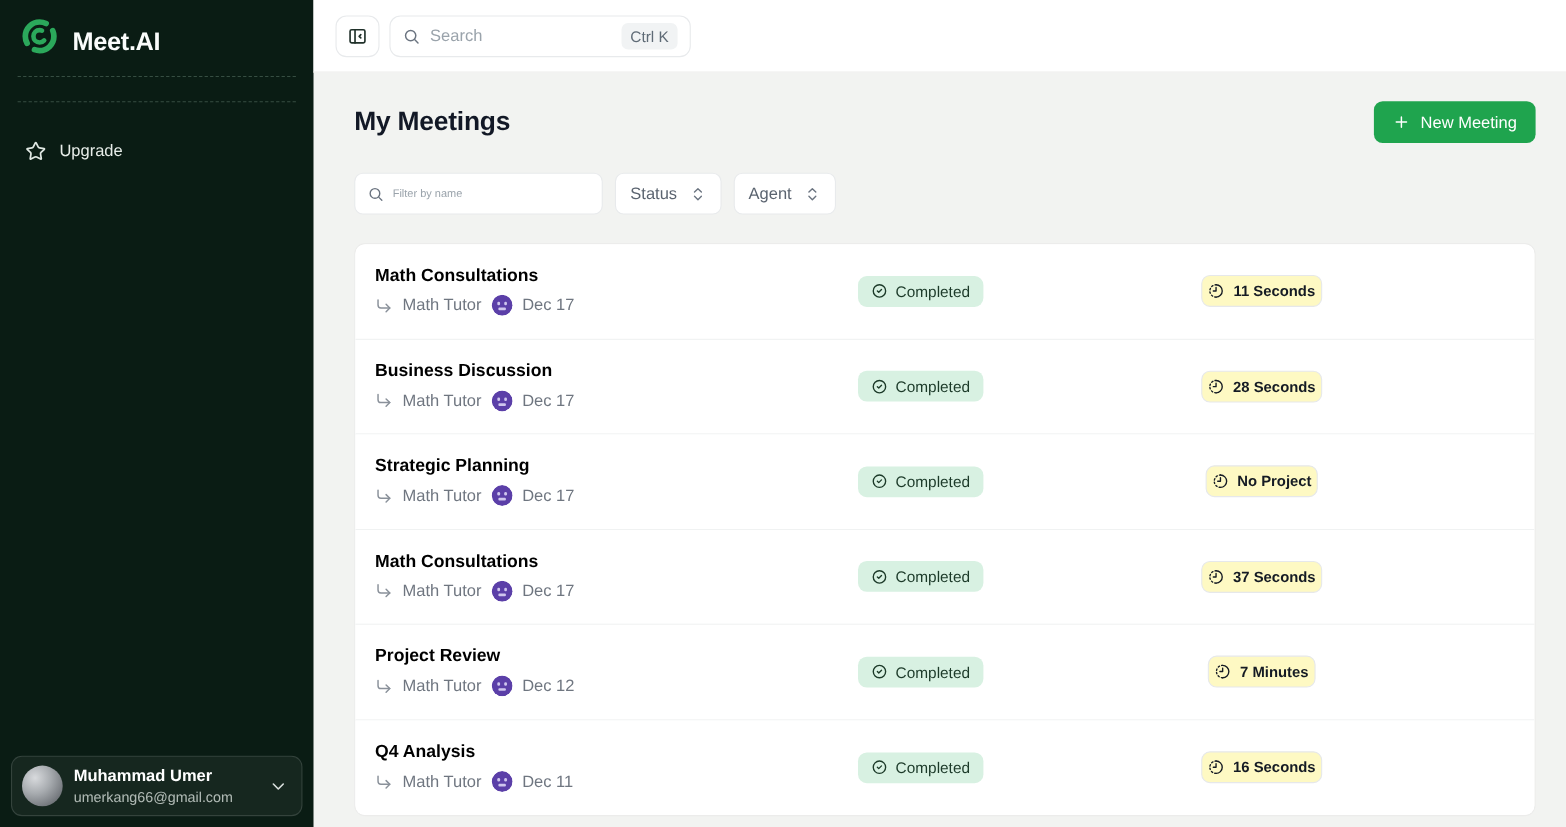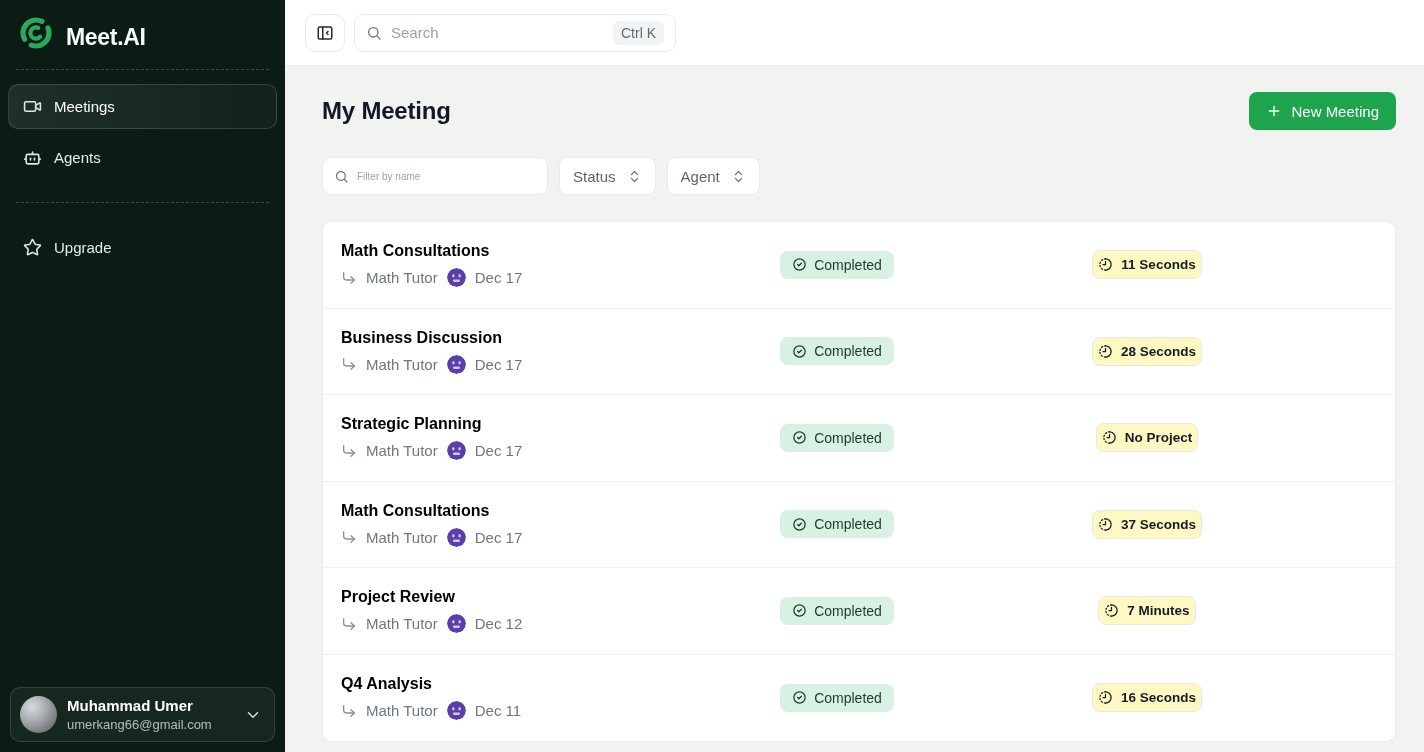--- a/index.html
+++ b/index.html
@@ -58,21 +58,21 @@
     height:66px; background:#ffffff; border-bottom:1px solid #ededec;
     display:flex; align-items:center; padding:0 20px; gap:9px; flex:none;
   }
   .toggle-btn {
     width:40px; height:38px; background:#fff;
     border:1px solid #e8eaec; border-radius:10px;
     display:flex; align-items:center; justify-content:center; cursor:pointer;
   }
   .toggle-btn .ic { width:18px; height:18px; stroke:#20312a; }
   .search-btn {
-    width:322px; height:38px; background:#fff;
+    width:274px; height:38px; background:#fff;
     border:1px solid #e8eaec; border-radius:10px;
     display:flex; align-items:center; gap:9px; padding:17px 11px;
     cursor:pointer;
   }
   .search-btn .ic { width:16px; height:16px; stroke:#6b7480; }
   .search-label { font-size:15px; color:#9aa3ab; }
   .kbd {
     margin-left:auto; background:#f1f3f4; border-radius:6px;
     padding:4px 8px; font-size:14px; color:#5f6b76; font-family:"Liberation Sans",sans-serif;
   }
@@ -144,40 +144,20 @@
     <span>
       <svg width="36" height="36" viewBox="0 0 36 36" fill="none">
         <circle cx="18" cy="18" r="13" stroke="#2ba85b" stroke-width="5.2" stroke-linecap="round" stroke-dasharray="33 9" stroke-dashoffset="8"></circle>
         <circle cx="18" cy="18" r="5.6" stroke="#2ba85b" stroke-width="4.2" stroke-linecap="round" stroke-dasharray="24 11" stroke-dashoffset="-4"></circle>
       </svg>
     </span>
     <span class="brand-name">Meet.AI</span>
   </div>
   <hr class="dashed-sep">
 
-  <nav class="nav">
-    <div class="nav-item active">
-      <svg class="ic" viewBox="0 0 24 24" fill="none" stroke-width="2" stroke-linecap="round" stroke-linejoin="round">
-        <path d="m16 13 5.223 3.482a.5.5 0 0 0 .777-.416V7.87a.5.5 0 0 0-.752-.432L16 10.5"></path>
-        <rect x="2" y="6" width="14" height="12" rx="2"></rect>
-      </svg>
-      <span>Meetings</span>
-    </div>
-    <div class="nav-item">
-      <svg class="ic" viewBox="0 0 24 24" fill="none" stroke-width="2" stroke-linecap="round" stroke-linejoin="round">
-        <path d="M12 8V5"></path>
-        <rect x="4" y="8" width="16" height="12" rx="2"></rect>
-        <path d="M2 14h2"></path>
-          <path d="M20 14h2"></path>
-        <path d="M9.5 13v2"></path>
-          <path d="M14.5 13v2"></path>
-      </svg>
-      <span>Agents</span>
-    </div>
-  </nav>
 
   <hr class="dashed-sep" style="margin-top:22px;">
 
   <nav class="nav" style="padding-top:22px;">
     <div class="nav-item">
       <svg class="ic" viewBox="0 0 24 24" fill="none" stroke-width="2" stroke-linecap="round" stroke-linejoin="round">
         <path d="M11.525 2.295a.53.53 0 0 1 .95 0l2.31 4.679a2.123 2.123 0 0 0 1.595 1.16l5.166.756a.53.53 0 0 1 .294.904l-3.736 3.638a2.123 2.123 0 0 0-.611 1.878l.882 5.14a.53.53 0 0 1-.771.56l-4.618-2.428a2.122 2.122 0 0 0-1.973 0L6.396 21.01a.53.53 0 0 1-.77-.56l.881-5.139a2.122 2.122 0 0 0-.611-1.879L2.16 9.795a.53.53 0 0 1 .294-.906l5.165-.755a2.122 2.122 0 0 0 1.597-1.16z"></path>
       </svg>
       <span>Upgrade</span>
     </div>
@@ -212,21 +192,21 @@
         <circle cx="11" cy="11" r="7"></circle>
           <path d="m21 21-4.3-4.3"></path>
       </svg>
       <span class="search-label">Search</span>
       <span class="kbd">Ctrl K</span>
     </div>
   </div>
 
   <div class="content">
     <div class="header-row">
-      <h1 class="page-title">My Meeting</h1>
+      <h1 class="page-title">My Meetings</h1>
       <button class="new-meeting-btn">
         <svg class="ic" viewBox="0 0 24 24" fill="none" stroke-width="2" stroke-linecap="round" stroke-linejoin="round">
           <path d="M5 12h14"></path>
             <path d="M12 5v14"></path>
         </svg>
         <span>New Meeting</span>
       </button>
     </div>
 
     <div class="filters">

